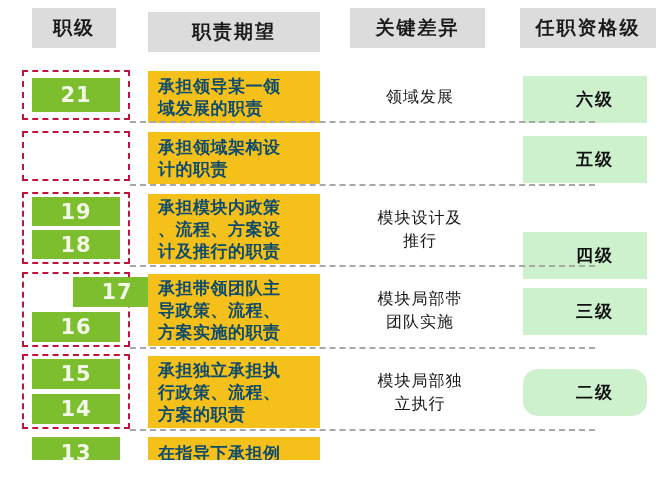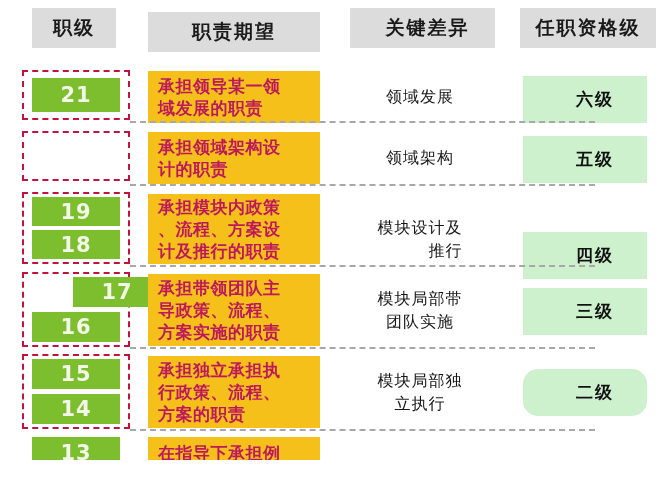--- a/index.html
+++ b/index.html
@@ -47,21 +47,21 @@
     font-weight:700;
     font-size:21px;
     letter-spacing:1px;
     font-family:"DejaVu Sans","Liberation Sans",sans-serif;
   }
 
   
   .duty{
     position:absolute;
     background:#f5c01a;
-    color:#be185d;
+    color:#0c4a6e;
     display:flex;align-items:center;justify-content:flex-start;
     box-sizing:border-box;
     padding:4px 8px 4px 10px;
     font-size:17px;
     line-height:1.30;
     letter-spacing:0.5px;
     font-family:"DejaVu Serif","Liberation Serif",serif;
     font-weight:600;
     white-space:pre-line;
   }
@@ -94,46 +94,45 @@
 </style>
 </head>
 <body>
 
 <div id="stage">
 
   <div class="hdr" style="left:32px;top:8px;width:84px;height:40px;">职级</div>
 
   <div class="hdr" style="left:148px;top:12px;width:172px;height:40px;">职责期望</div>
 
-  <div class="hdr" style="left:350px;top:8px;width:135px;height:40px;padding-left:10px;">关键差异</div>
+  <div class="hdr" style="left:350px;top:8px;width:135px;height:40px;">关键差异</div>
 
   <div class="hdr" style="left:520px;top:8px;width:136px;height:40px;">任职资格级</div>
 
   <div class="grpbox" style="left:22px;top:70px;width:108px;height:50px;"></div>
   <div class="lvl" style="left:32px;top:78px;width:88px;height:34px;">21</div>
   <div class="duty" style="left:148px;top:71px;width:172px;height:52px;">承担领导某一领
 域发展的职责</div>
   <div class="diff" style="left:345px;top:71px;width:150px;height:52px;">领域发展</div>
   <div class="qual" style="left:523px;top:76px;width:104px;height:47px;">六级</div>
   <div class="sep" style="left:130px;top:121px;width:465px;"></div>
 
   <div class="grpbox" style="left:22px;top:131px;width:108px;height:50px;"></div>
   <div class="duty" style="left:148px;top:132px;width:172px;height:52px;">承担领域架构设
 计的职责</div>
-  <div class="diff" style="left:345px;top:132px;width:150px;height:52px;">领域架构</div>
   <div class="qual" style="left:523px;top:136px;width:104px;height:47px;">五级</div>
   <div class="sep" style="left:130px;top:184px;width:465px;"></div>
 
   <div class="grpbox" style="left:22px;top:192px;width:108px;height:72px;"></div>
   <div class="lvl" style="left:32px;top:197px;width:88px;height:29px;">19</div>
   <div class="lvl" style="left:32px;top:230px;width:88px;height:29px;">18</div>
   <div class="duty" style="left:148px;top:194px;width:172px;height:70px;">承担模块内政策
 、流程、方案设
 计及推行的职责</div>
-  <div class="diff" style="left:345px;top:204px;width:150px;height:70px;text-align:right;">模块设计及
+  <div class="diff" style="left:345px;top:194px;width:150px;height:70px;">模块设计及
 推行</div>
   <div class="qual" style="left:523px;top:232px;width:104px;height:47px;">四级</div>
   <div class="sep" style="left:130px;top:265px;width:465px;"></div>
 
   <div class="grpbox" style="left:22px;top:272px;width:108px;height:75px;"></div>
   <div class="lvl" style="left:32px;top:277px;width:88px;height:30px;margin-left:41px;">17</div>
   <div class="lvl" style="left:32px;top:312px;width:88px;height:30px;">16</div>
   <div class="duty" style="left:148px;top:274px;width:172px;height:72px;">承担带领团队主
 导政策、流程、
 方案实施的职责</div>

